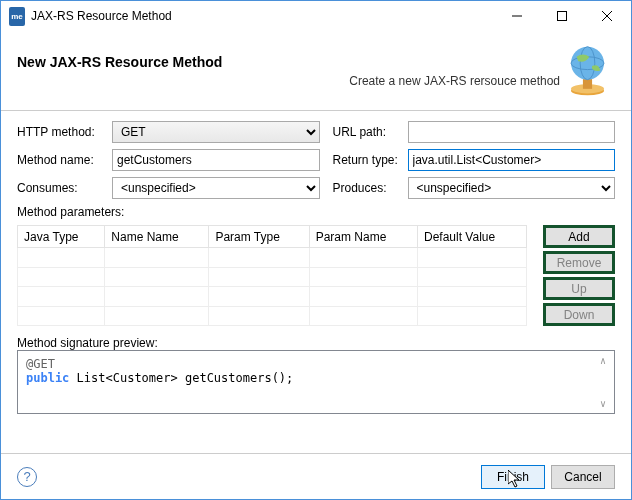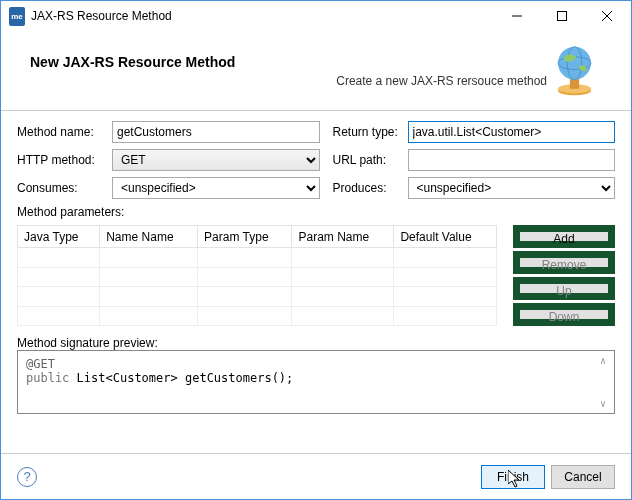--- a/index.html
+++ b/index.html
@@ -1,45 +1,45 @@
 <!DOCTYPE html>
 <html><head>
 <meta charset="utf-8">
 <style>
 * { box-sizing: border-box; margin: 0; padding: 0; }
 body { font-family: "Segoe UI", Tahoma, sans-serif; font-size: 12px; background: #fff; width: 632px; height: 500px; overflow: hidden; border: 1px solid #4a90d9; display: flex; flex-direction: column; }
 .titlebar { height: 30px; background: #fff; display: flex; align-items: center; padding: 0 2px 0 8px; }
 .tb-icon { width: 16px; height: 19px; background: #2866a8; border-radius: 2px; display: flex; align-items: center; justify-content: center; color: #fff; font-size: 8px; font-weight: bold; margin-right: 6px; }
 .tb-title { flex: 1; font-size: 12px; }
 .tb-btn { width: 45px; height: 30px; display: flex; align-items: center; justify-content: center; cursor: default; }
-.header { padding: 12px 29px; display: flex; align-items: center; border-bottom: 1px solid #ccc; background: #fff; }
+.header { padding: 12px 16px; display: flex; align-items: center; border-bottom: 1px solid #ccc; background: #fff; }
 .header-text { flex: 1; }
 .header h1 { font-size: 14px; font-weight: bold; margin-bottom: 4px; }
 .header p { font-size: 12px; color: #333; text-align: right; }
 .header-icon { width: 55px; height: 55px; }
 .content { flex: 1; padding: 10px 16px; display: flex; flex-direction: column; gap: 6px; }
 .row { display: flex; align-items: center; gap: 5px; }
 .label { min-width: 90px; }
 .label2 { min-width: 70px; }
 input[type=text], select { font-family: inherit; font-size: 12px; padding: 2px 4px; border: 1px solid #a9a9a9; height: 22px; }
 input.focused { border: 1px solid #0078d7; outline: none; }
 select { background: linear-gradient(#f5f5f5,#e8e8e8); }
 .table-wrap { display: flex; gap: 16px; flex: 0 0 auto; }
 .table { flex: 1; border: 1px solid #828790; border-collapse: collapse; background: #fff; }
 .table th { font-weight: normal; text-align: left; background: #fff; border: 1px solid #e3e3e3; padding: 3px 6px; height: 22px; }
 .table td { border: 1px solid #ededed; height: 18px; padding: 0 6px; }
 .tbtns { display: flex; flex-direction: column; gap: 3px; }
-.tbtns button { width: 102px; height: 23px; font-family: inherit; font-size: 12px; border: 7px solid #14532d; background: #e1e1e1; }
+.tbtns button { width: 72px; height: 23px; font-family: inherit; font-size: 12px; border: 3px solid #14532d; background: #e1e1e1; }
 .tbtns button.enabled { background: #e1e1e1; color: #000; }
 .tbtns button:disabled { color: #838383; }
 .preview { margin-top: 4px; }
 .preview-box { border: 1px solid #828790; background: #fff; height: 64px; padding: 6px 8px; font-family: Consolas, monospace; font-size: 12px; position: relative; }
 .scroll-ind { position: absolute; right: 2px; width: 12px; color: #999; font-size: 10px; }
 .kw-a { color: #646464; }
-.kw-p { color: #737373; font-weight: normal; }
+.kw-p { color: #3b82f6; font-weight: bold; }
 .footer { height: 46px; border-top: 1px solid #ccc; display: flex; align-items: center; padding: 0 16px; gap: 6px; }
 .footer .spacer { flex: 1; }
 .footer button { width: 64px; height: 24px; font-family: Liberation Sans, sans-serif; font-size: 12px; border: 1px solid #adadad; background: #e1e1e1; }
 .footer button.primary { border: 1px solid #0078d7; background: #e5f1fb; }
 .help { width: 20px; height: 20px; border: 1.5px solid #4a7dbb; border-radius: 50%; display: flex; align-items: center; justify-content: center; color: #4a7dbb; font-size: 13px; }
 .cursor { position: absolute; left: 508px; top: 470px; pointer-events: none; }
 </style>
 </head>
 <body>
 
@@ -76,30 +76,30 @@
     <circle cx="30" cy="22" r="18" fill="#6ab4e8"></circle>
     <ellipse cx="30" cy="22" rx="8" ry="18" fill="none" stroke="#4a90c8" stroke-width="1"></ellipse>
     <ellipse cx="30" cy="22" rx="18" ry="7" fill="none" stroke="#4a90c8" stroke-width="1"></ellipse>
     <path d="M18 15 Q25 10 32 15 Q28 22 20 20 Z" fill="#8fc96a"></path>
     <path d="M35 25 Q42 22 44 30 Q38 32 35 28 Z" fill="#8fc96a"></path>
   </svg>
 </div>
 
 <div class="content">
   <div class="row">
+    <span class="label">HTTP method:</span>
+    <select style="flex:1"><option>GET</option></select>
+    <span class="label2" style="margin-left:8px">URL path:</span>
+    <input type="text" style="flex: 1 1 0%;" value="">
+  </div>
+  <div class="row">
     <span class="label">Method name:</span>
     <input type="text" style="flex: 1 1 0%;" value="getCustomers">
     <span class="label2" style="margin-left:8px">Return type:</span>
     <input type="text" class="focused" style="flex: 1 1 0%;" value="java.util.List&lt;Customer&gt;">
-  </div>
-  <div class="row">
-    <span class="label">HTTP method:</span>
-    <select style="flex:1"><option>GET</option></select>
-    <span class="label2" style="margin-left:8px">URL path:</span>
-    <input type="text" style="flex: 1 1 0%;" value="">
   </div>
   <div class="row">
     <span class="label">Consumes:</span>
     <select style="flex:1;background:#fff"><option>&lt;unspecified&gt;</option></select>
     <span class="label2" style="margin-left:8px">Produces:</span>
     <select style="flex:1;background:#fff"><option>&lt;unspecified&gt;</option></select>
   </div>
 
   <div>Method parameters:</div>
   <div class="table-wrap">

